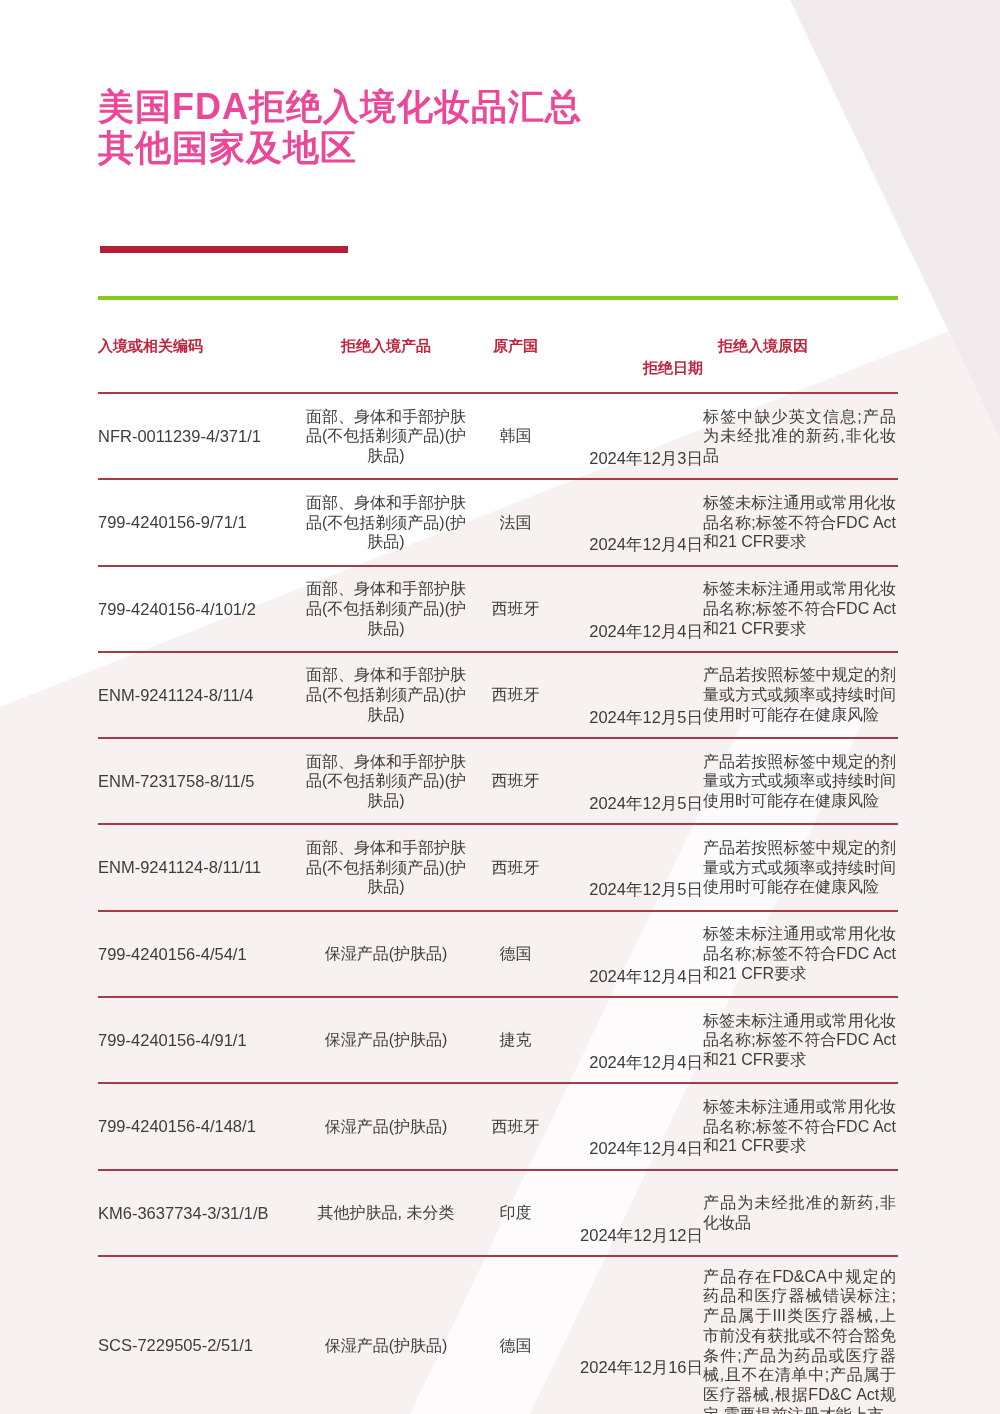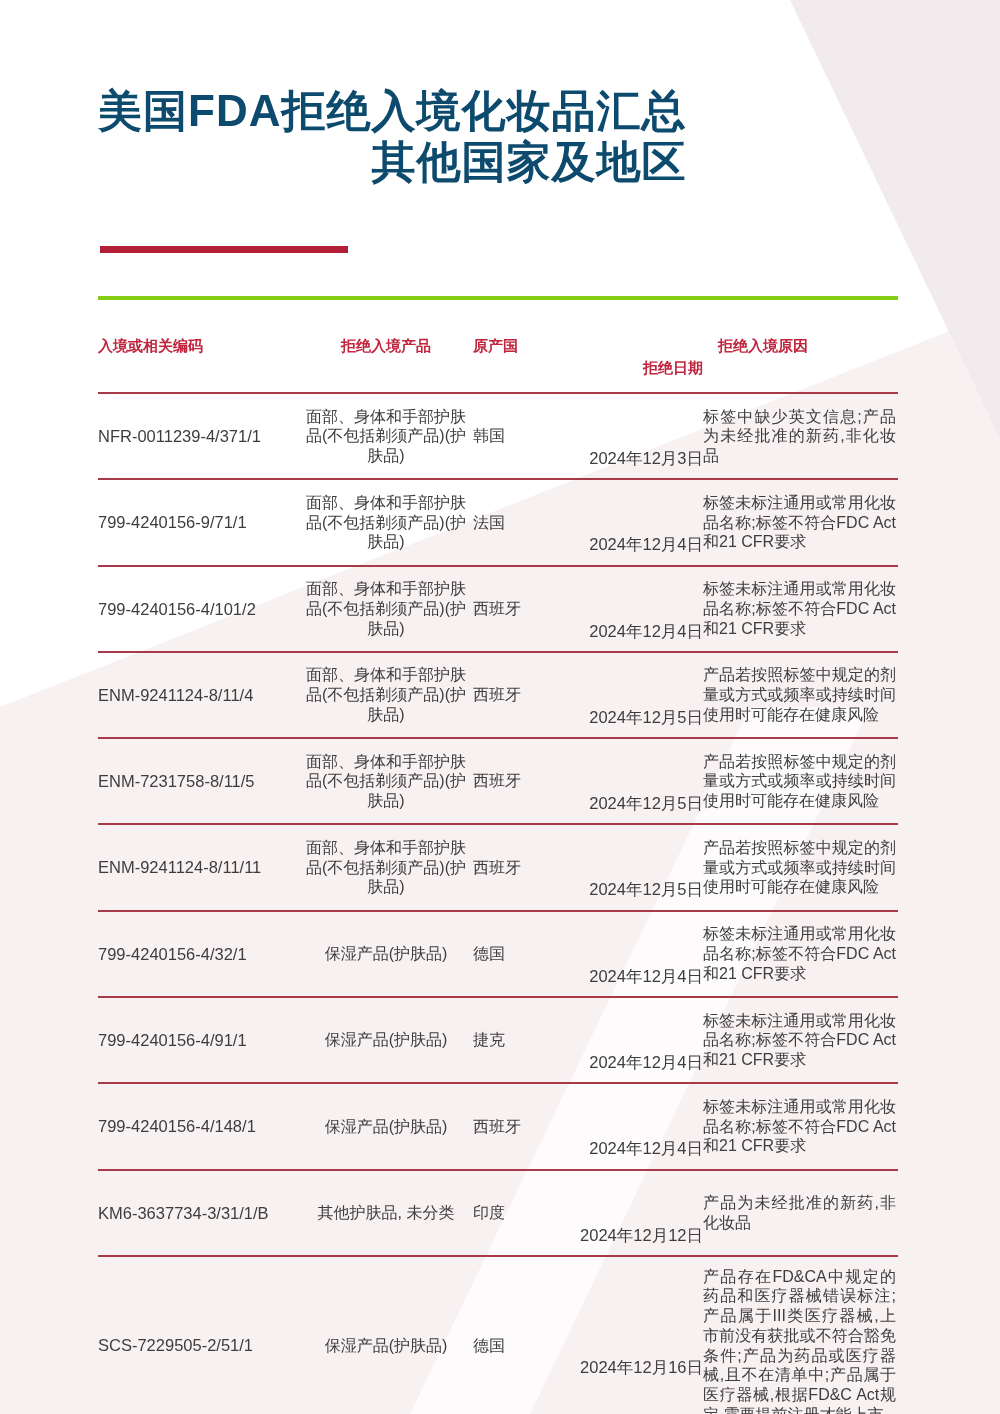--- a/index.html
+++ b/index.html
@@ -21,22 +21,22 @@
     clip-path:polygon(79% 0, 100% 0, 100% 31%);
   }
   .bg-streak{
     background:rgba(255,255,255,0.72);
     clip-path:polygon(75% 50%, 87% 50%, 53% 100%, 41% 100%);
   }
   
   .content{position:absolute;inset:0;z-index:2;}
   .page-title{
     position:absolute;left:98px;top:86px;
-    font-size:44px;line-height:1.15;font-weight:900;
-    color:#0c4a6e;letter-spacing:1px;white-space:nowrap;text-align:right;
+    font-size:36px;line-height:1.15;font-weight:900;
+    color:#ec4899;letter-spacing:1px;white-space:nowrap;
   }
   .accent-bar{
     position:absolute;left:100px;top:246px;
     width:248px;height:7px;background:#b31f36;
   }
   .table{
     position:absolute;left:98px;top:296px;width:800px;
     color:#3d3d3d;
   }
   .t-row{
@@ -49,21 +49,21 @@
   .t-head{
     border-top:4px solid #84cc16;
     padding:15px 0;
   }
   .t-head .cell{
     color:#c0253e;font-weight:bold;font-size:15px;line-height:1.2;
   }
   .cell{font-size:16px;line-height:1.23;}
   .c-code{text-align:left;font-size:16.5px;}
   .c-product{text-align:center;padding:0 4px;margin-left:11px;}
-  .c-country{}
+  .c-country{text-align:center;}
   .c-date{text-align:right;font-size:16.5px;margin-top:44px;}
   .c-reason{
     text-align:justify;text-justify:inter-character;text-align-last:left;
     padding-right:2px;
   }
   .page-footer{
     position:absolute;right:102px;top:1346px;
     color:#c0253e;font-size:17px;font-weight:bold;
   }
 </style>
@@ -134,21 +134,21 @@
 
   <div class="t-row">
     <div class="cell c-code">ENM-9241124-8/11/11</div>
     <div class="cell c-product">面部、身体和手部护肤品(不包括剃须产品)(护肤品)</div>
     <div class="cell c-country">西班牙</div>
     <div class="cell c-date">2024年12月5日</div>
     <div class="cell c-reason">产品若按照标签中规定的剂量或方式或频率或持续时间使用时可能存在健康风险</div>
   </div>
 
   <div class="t-row">
-    <div class="cell c-code">799-4240156-4/32/1</div>
+    <div class="cell c-code">799-4240156-4/54/1</div>
     <div class="cell c-product">保湿产品(护肤品)</div>
     <div class="cell c-country">德国</div>
     <div class="cell c-date">2024年12月4日</div>
     <div class="cell c-reason">标签未标注通用或常用化妆品名称;标签不符合FDC Act和21 CFR要求</div>
   </div>
 
   <div class="t-row">
     <div class="cell c-code">799-4240156-4/91/1</div>
     <div class="cell c-product">保湿产品(护肤品)</div>
     <div class="cell c-country">捷克</div>

